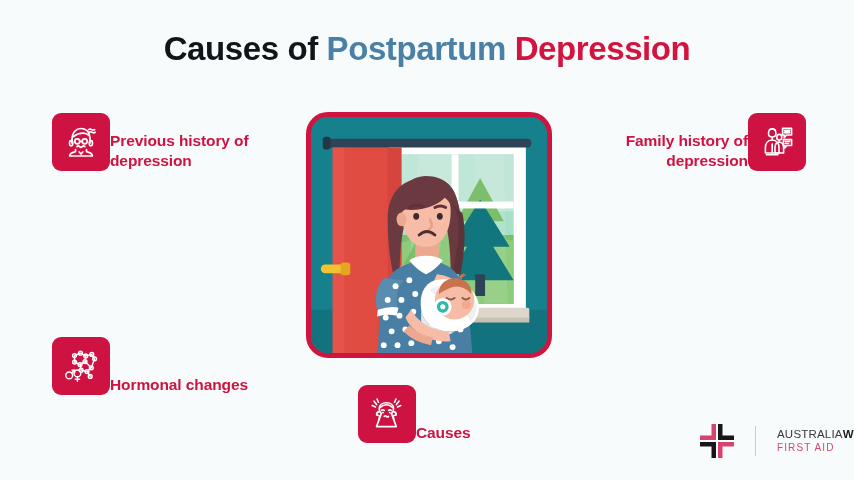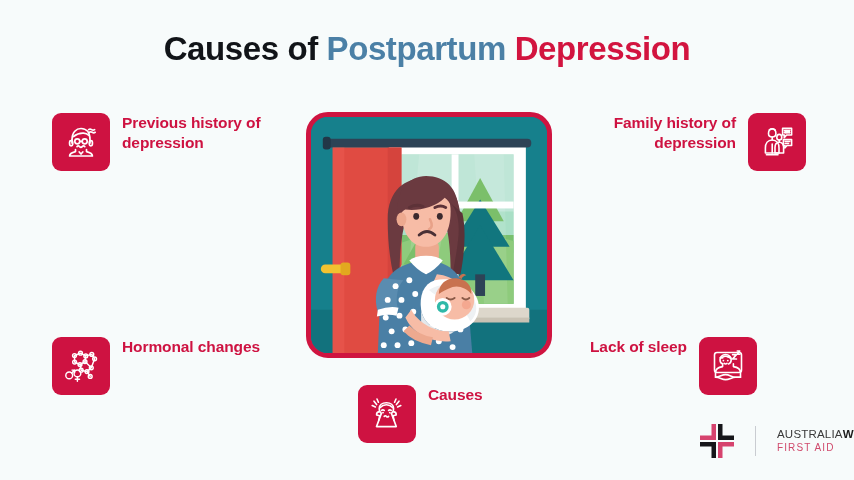--- a/index.html
+++ b/index.html
@@ -27,22 +27,21 @@
   }
   #title .w { display: inline; }
   .t-black { color: #111418; }
   .t-blue  { color: #4b80a6; }
   .t-red   { color: #d2143f; }
 
   
   .cause {
     position: absolute;
     display: flex;
-    align-items: flex-start;
-    gap: 12px;
+    align-items: flex-end;
   }
   .cause.rtl { flex-direction: row-reverse; }
 
   .icon-box {
     width: 58px; height: 58px;
     background: #ce1241;
     border-radius: 9px;
     flex: 0 0 58px;
     display: flex;
     align-items: center;
@@ -179,45 +178,20 @@
           <path d="M10.7 27 L13.6 24.1 M11 24.1 L13.6 24.1 L13.6 26.7"></path>
 
           <circle cx="16.4" cy="27.4" r="3.4"></circle>
           <path d="M16.4 30.8 L16.4 35.2 M14.3 33.2 L18.5 33.2"></path>
         </g>
       </svg>
     </div>
     <div class="cause-label">Hormonal changes</div>
   </div>
 
-  <div class="cause rtl" id="cause-sleep">
-    <div class="icon-box">
-      <svg width="40" height="40" viewBox="0 0 40 40">
-        <g fill="none" stroke="#ffffff" stroke-width="1.6" stroke-linecap="round" stroke-linejoin="round">
-          <rect x="6.5" y="6.5" width="27" height="20" rx="2.5"></rect>
-
-          <path d="M14.6 17.8 C13 17.3, 12 15.8, 12 13.7 C12 10.6, 14.4 8.6, 17.6 8.6 C20.8 8.6, 23.2 10.6, 23.2 13.7 C23.2 15.9, 22.2 17.4, 20.5 17.9"></path>
-          <path d="M12.6 12.6 q2 -2.4 5 -2.4 q3 0 5.4 2.6"></path>
-          <path d="M12.2 11.6 q1.4 -0.9 2.6 0.2 M22.6 11.4 q-1.2 -1 -2.4 -0.2"></path>
-          <circle cx="15.4" cy="14.6" r="0.9" fill="#ffffff" stroke="none"></circle>
-          <circle cx="19.8" cy="14.6" r="0.9" fill="#ffffff" stroke="none"></circle>
-          <path d="M16.2 17.4 q1.4 1.1 2.8 0"></path>
-
-          <path d="M14.6 17.8 L14.6 20.6 C10.4 21.2, 7.5 23.4, 7.5 26.6 L7.5 31.2
-                   C12 31.2, 13.5 28.6, 17.6 28.6 C21.7 28.6, 23.6 31.2, 27.6 31.2 L32.5 31.2
-                   L32.5 26.6 C32.5 23.4, 29.6 21.2, 25.4 20.6 L25.4 17.8"></path>
-          <path d="M7.5 31.2 C12 31.2, 13.5 33.6, 17.6 33.6 C21.7 33.6, 23.6 31.2, 27.6 31.2 L32.5 31.2"></path>
-
-          <path d="M24.6 8.6 L28.4 8.6 L24.6 13 L28.4 13" stroke-width="1.7"></path>
-          <path d="M29.2 5 L31.8 5 L29.2 8.2 L31.8 8.2" stroke-width="1.5"></path>
-        </g>
-      </svg>
-    </div>
-    <div class="cause-label">Lack of sleep</div>
-  </div>
 
   <div class="cause" id="cause-stress">
     <div class="icon-box">
       <svg width="40" height="40" viewBox="0 0 40 40">
         <g fill="none" stroke="#ffffff" stroke-width="1.6" stroke-linecap="round" stroke-linejoin="round">
 
           <path d="M14.4 19.4 C13 18.6, 12.2 16.8, 12.2 14.6 C12.2 11.1, 15 8.8, 19.4 8.8 C23.8 8.8, 26.6 11.1, 26.6 14.6 C26.6 16.8, 25.8 18.6, 24.4 19.4"></path>
           <path d="M13 13.6 q2.6 -2.8 6.4 -2.8 q3.8 0 6.4 2.8"></path>
           <path d="M14.6 16.4 q1.3 -1.1 2.6 0 M21.6 16.4 q1.3 -1.1 2.6 0"></path>
           <circle cx="16" cy="18.6" r="0.95" fill="#ffffff" stroke="none"></circle>

